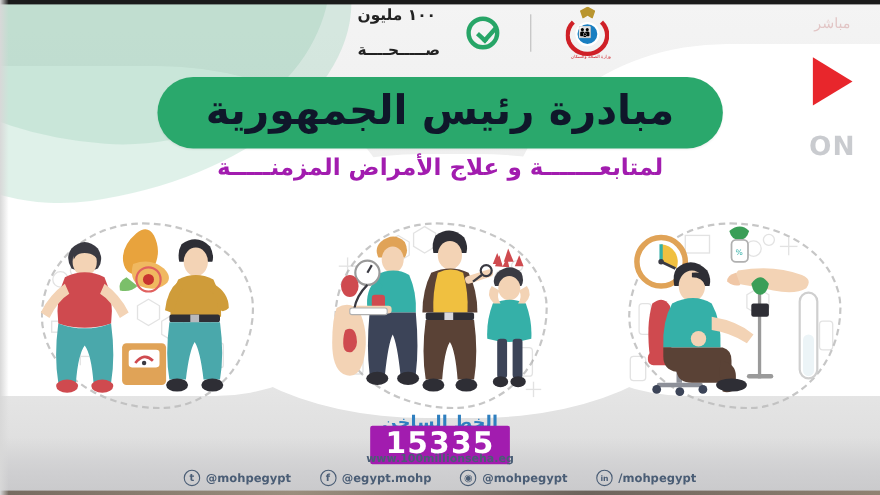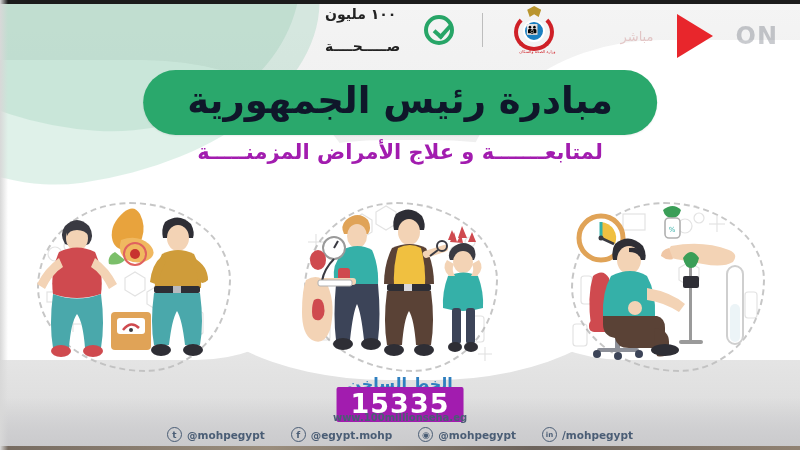--- a/index.html
+++ b/index.html
@@ -143,21 +143,21 @@
   .moh-caption {
     position: absolute; left: 8px; bottom: 0px;
     font-size: 4px; color: #cf2027; letter-spacing: .2px;
     white-space: nowrap;
   }
 
   
   .live-bug {
     position: absolute;
     right: 22px; top: 14px;
-    display: flex; align-items: center; gap: 23px;
+    display: flex; align-items: center; gap: 23px; flex-direction: column;
   }
   .live-word {
     font-size: 13px; color: #d4a0a0; opacity: .55;
     direction: rtl;
   }
   .on-triangle {
     width: 0; height: 0;
     border-left: 36px solid #e8262c;
     border-top: 22px solid transparent;
     border-bottom: 22px solid transparent;

